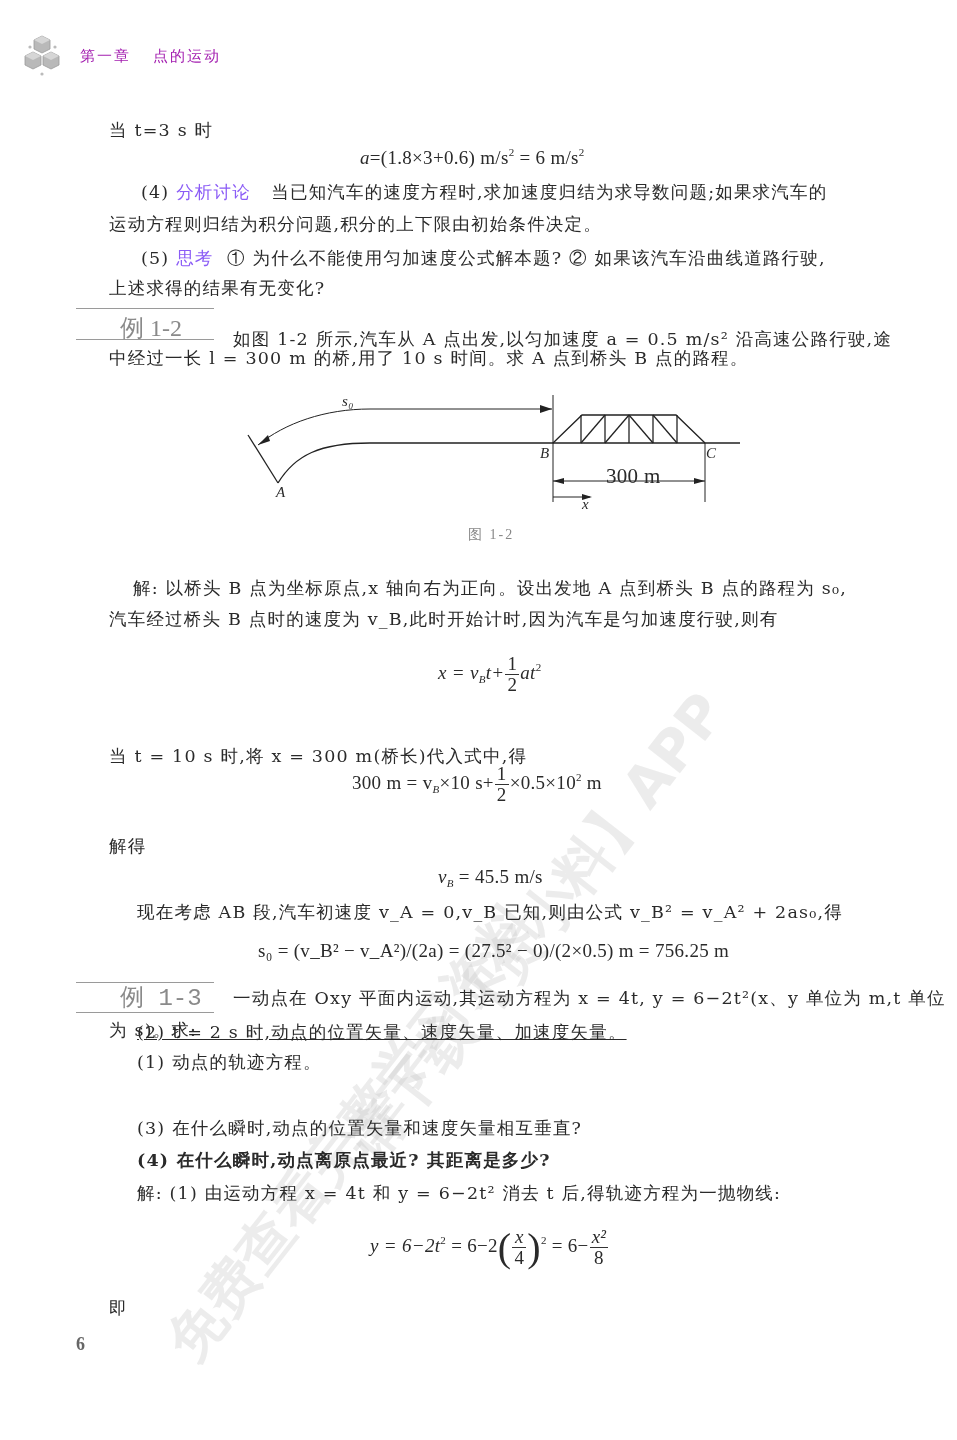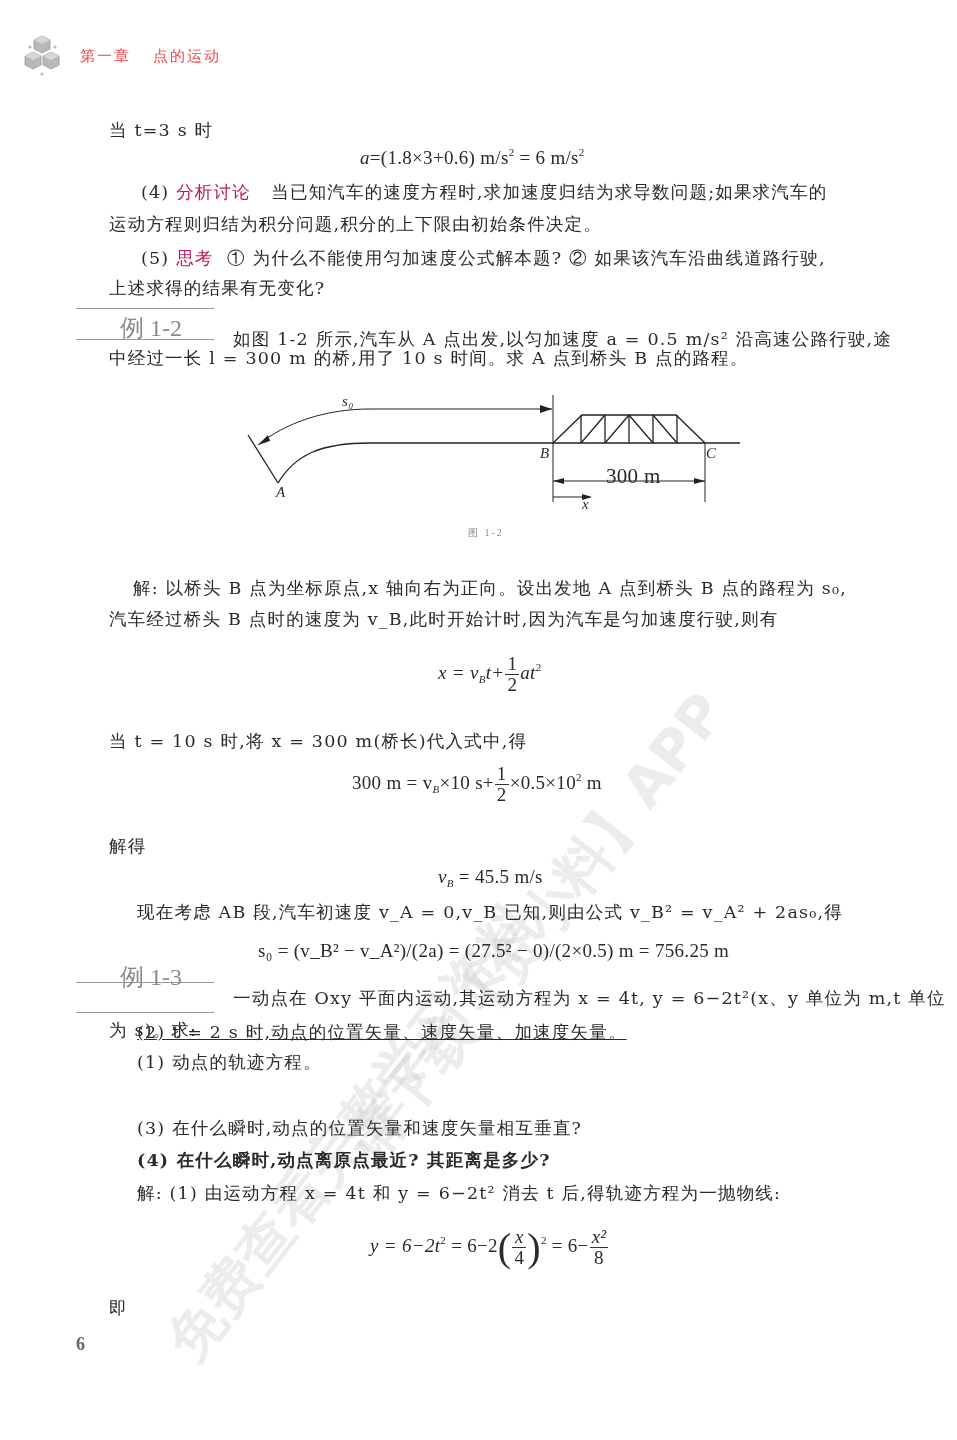--- a/index.html
+++ b/index.html
@@ -3,34 +3,34 @@
 <meta charset="utf-8">
 <style>
   html, body { margin: 0; padding: 0; }
   body {
     width: 957px; height: 1440px; position: relative; overflow: hidden;
     background: #ffffff; color: #2a2a2a;
     font-family: "DejaVu Serif", "Liberation Serif", serif;
   }
   .abs { position: absolute; }
   .header { left: 22px; top: 34px; height: 44px; display: flex; align-items: center; }
-  .header-title { margin-left: 18px; font-size: 15px; color: #ef4444; letter-spacing: 2px; font-family: "DejaVu Sans", sans-serif; }
+  .header-title { margin-left: 18px; font-size: 15px; color: #a21caf; letter-spacing: 2px; font-family: "DejaVu Sans", sans-serif; }
   .header-title .gap { display: inline-block; width: 22px; }
   .txt { font-size: 17.5px; line-height: 24px; white-space: nowrap; letter-spacing: 1.2px; margin-left: 31px; }
   .math { font-family: "Liberation Serif", serif; font-size: 19px; white-space: nowrap; letter-spacing: 0.3px; }
   .it { font-style: italic; }
   .sub { font-size: 11px; vertical-align: -4px; font-style: italic; }
   .sup { font-size: 11px; vertical-align: 8px; }
-  .label-gray { color: #be185d; }
+  .label-gray { color: #8b5cf6; }
   .ex-label { color: #8a8a8a; font-family: "Liberation Serif", serif; font-size: 24px; }
   .ex-rule { height: 1px; background: #9a9a9a; width: 138px; }
   .frac { display: inline-block; vertical-align: middle; text-align: center; margin: 0 1px; }
   .frac span { display: block; line-height: 20px; padding: 0 2px; }
   .frac .num { border-bottom: 1px solid #333; }
-  .caption { font-size: 10px; color: #888; letter-spacing: 2px; font-family: "Liberation Serif", serif; }
+  .caption { font-size: 14px; color: #888; letter-spacing: 2px; font-family: "Liberation Serif", serif; }
   .page-num { left: 76px; top: 1334px; font-size: 18px; font-weight: bold; color: #666; font-family: "Liberation Serif", serif; }
   .wm { font-family: "DejaVu Sans", sans-serif; font-weight: bold; color: rgba(200,200,200,0.35); font-size: 56px; white-space: nowrap; transform-origin: left top; }
   .paren { font-size: 40px; font-weight: 300; vertical-align: middle; font-family: "Liberation Serif", serif; }
 </style>
 </head>
 <body>
 
 <div class="abs wm" style="left:150px; top:1330px; transform: rotate(-52deg);">免费查看完整学习资料</div>
 <div class="abs wm" style="left:330px; top:1130px; transform: rotate(-52deg);">请下载【资小料】APP</div>
 
@@ -118,38 +118,38 @@
 <div class="abs math it" style="left:582px; top:496px; font-size:15px;">x</div>
 <div class="abs caption" style="left:468px; top:526px;">图 1-2</div>
 
 <div class="abs txt" style="left:102px; top:576px;">解: 以桥头 B 点为坐标原点,x 轴向右为正向。设出发地 A 点到桥头 B 点的路程为 s₀,</div>
 <div class="abs txt" style="left:78px; top:607px;">汽车经过桥头 B 点时的速度为 v_B,此时开始计时,因为汽车是匀加速度行驶,则有</div>
 
 <div class="abs math" style="left:438px; top:654px;">
   <span class="it">x = v</span><span class="sub">B</span><span class="it">t+</span><span class="frac"><span class="num">1</span><span>2</span></span><span class="it">at</span><span class="sup">2</span>
 </div>
 
-<div class="abs txt" style="left:78px; top:729px;">当 t = 10 s 时,将 x = 300 m(桥长)代入式中,得</div>
+<div class="abs txt" style="left:78px; top:744px;">当 t = 10 s 时,将 x = 300 m(桥长)代入式中,得</div>
 
 <div class="abs math" style="left:352px; top:764px;">
   <span>300 m = v</span><span class="sub">B</span><span>×10 s+</span><span class="frac"><span class="num">1</span><span>2</span></span><span>×0.5×10</span><span class="sup">2</span><span> m</span>
 </div>
 
 <div class="abs txt" style="left:78px; top:834px;">解得</div>
 
 <div class="abs math" style="left:438px; top:866px;">
   <span class="it">v</span><span class="sub">B</span><span> = 45.5 m/s</span>
 </div>
 
 <div class="abs txt" style="left:106px; top:900px;">现在考虑 AB 段,汽车初速度 v_A = 0,v_B 已知,则由公式 v_B² = v_A² + 2as₀,得</div>
 <div class="abs math" style="left:258px; top:940px;">s₀ = (v_B² − v_A²)/(2a) = (27.5² − 0)/(2×0.5) m = 756.25 m</div>
 
 <div class="abs ex-rule" style="left:76px; top:982px;"></div>
 <div class="abs ex-rule" style="left:76px; top:1012px;"></div>
-<div class="abs ex-label" style="left:120px; top:961px;">例 1-3</div>
+<div class="abs ex-label" style="left:120px; top:981px;font-family:Liberation Mono, monospace;">例 1-3</div>
 <div class="abs txt" style="left:202px; top:986px;">一动点在 Oxy 平面内运动,其运动方程为 x = 4t, y = 6−2t²(x、y 单位为 m,t 单位</div>
 <div class="abs txt" style="left:78px; top:1018px;">为 s)。求:</div>
 
 <div class="abs txt" style="left:106px; top:1050px;">(1) 动点的轨迹方程。</div>
 <div class="abs txt" style="left:106px; top:1020px;text-decoration:underline;">(2) t = 2 s 时,动点的位置矢量、速度矢量、加速度矢量。</div>
 <div class="abs txt" style="left:106px; top:1116px;">(3) 在什么瞬时,动点的位置矢量和速度矢量相互垂直?</div>
 <div class="abs txt" style="left:106px; top:1148px;font-weight:bold;">(4) 在什么瞬时,动点离原点最近? 其距离是多少?</div>
 <div class="abs txt" style="left:106px; top:1181px;">解: (1) 由运动方程 x = 4t 和 y = 6−2t² 消去 t 后,得轨迹方程为一抛物线:</div>
 
 <div class="abs math" style="left:370px; top:1224px;">

